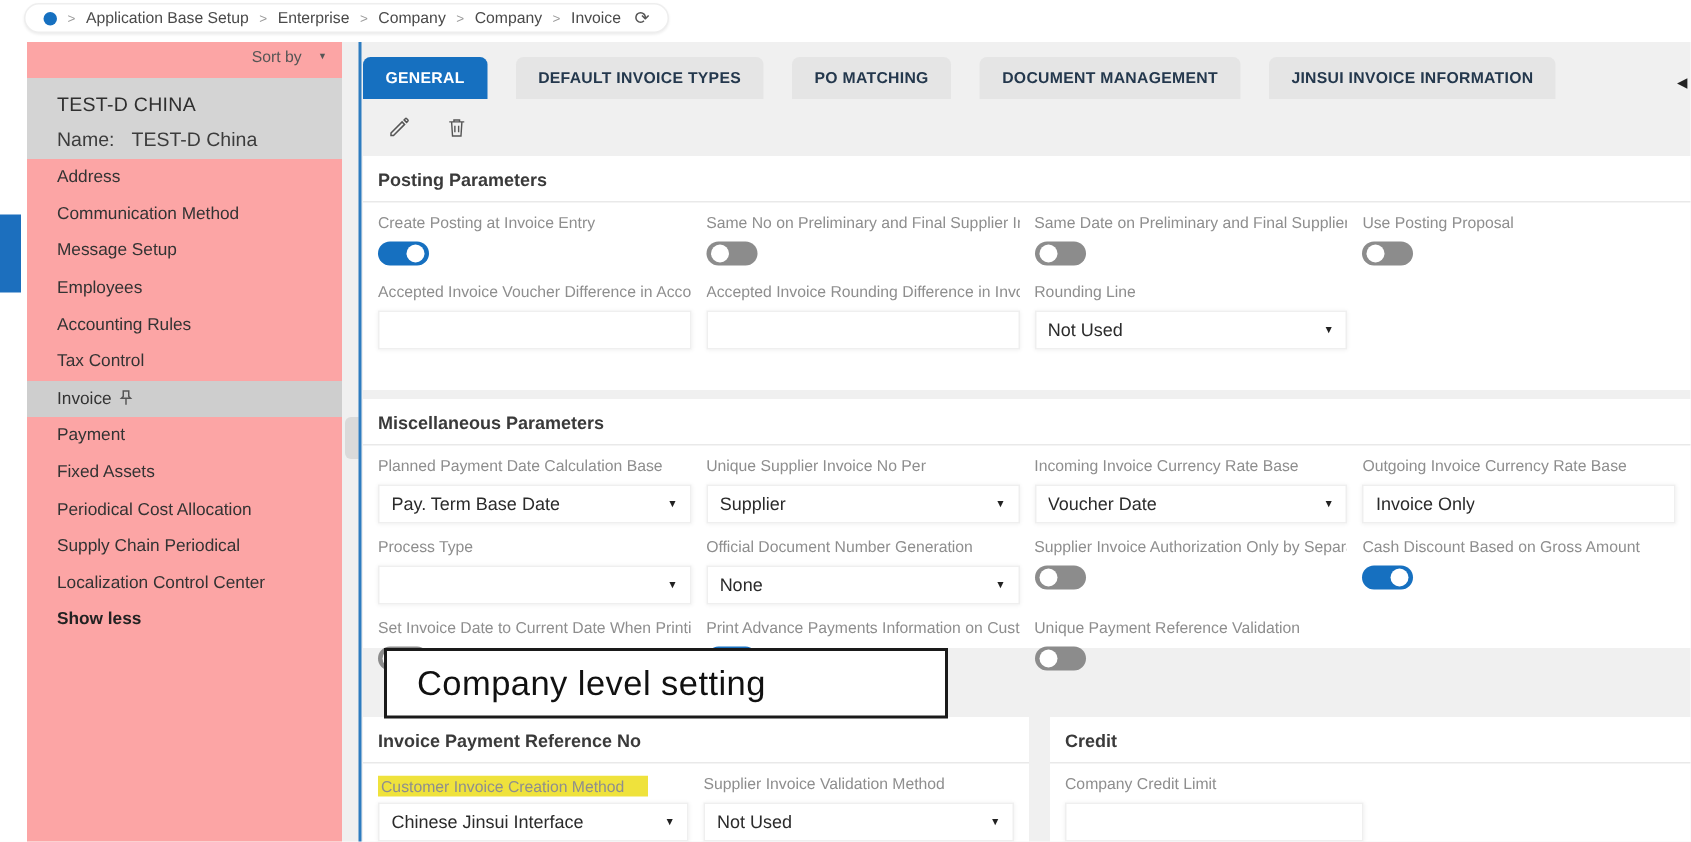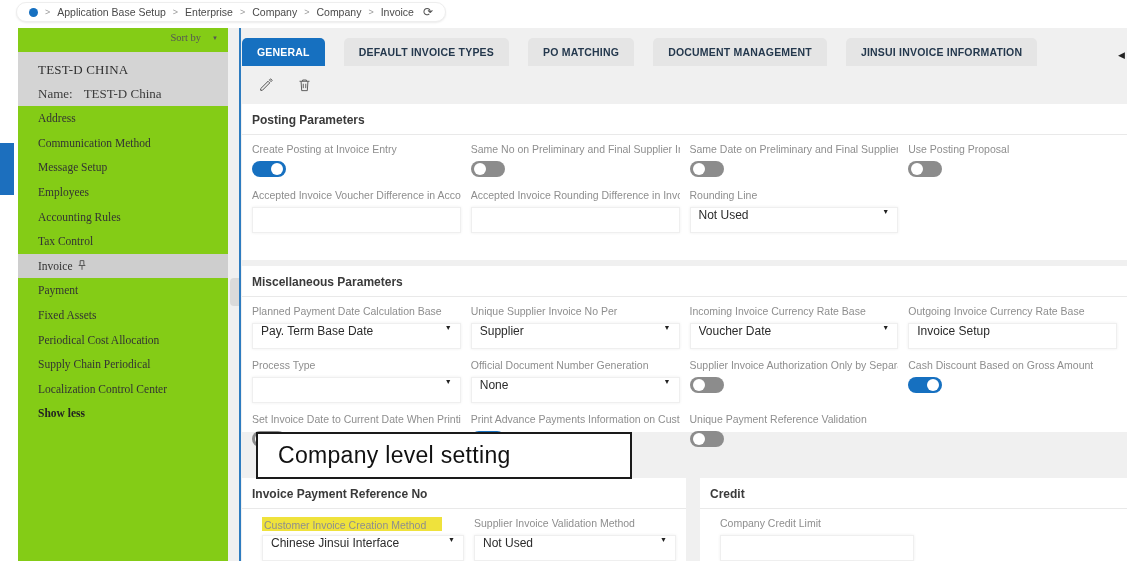--- a/index.html
+++ b/index.html
@@ -14,21 +14,21 @@
   .crumb-dot { width:9px; height:9px; border-radius:50%; background:#1670C0; }
   .crumb-sep { color:#999; font-size:9px; }
   .crumb { color:#4a4a4a; }
   .refresh { font-size:12px; color:#555; margin-left:2px; }
 
   
   #left-rail { position:absolute; left:0; top:28px; width:18px; bottom:0; background:#fff; }
   #rail-indicator { position:absolute; left:0; top:115px; width:14px; height:52px; background:#1C6FBE; }
 
   
-  #sidebar { position:absolute; left:18px; top:28px; width:210px; bottom:0; background:#84cc16; z-index:2;font-family:Liberation Serif, serif; }
+  #sidebar { position:absolute; left:18px; top:28px; width:210px; bottom:0; background:#fca5a5; z-index:2; }
   #sortby { position:absolute; right:10px; top:4px; font-size:10.5px; color:#555; display:flex; gap:5px; align-items:center; cursor:pointer; }
   #sortby .caret { font-size:6px; color:#555; }
   #side-head { position:absolute; left:0; top:24px; width:210px; height:54px; background:#D4D4D4; padding:10px 0 0 20px; }
   #side-title { font-size:13px; color:#2f2f2f; letter-spacing:.2px; }
   #side-name { font-size:13px; color:#3c3c3c; margin-top:8px; }
   #side-name .nl { margin-right:8px; }
   #side-menu { position:absolute; left:0; top:78px; width:210px; }
   .side-item { height:24.6px; display:flex; align-items:center; padding-left:20px; font-size:11.5px;
     color:#333; cursor:pointer; white-space:nowrap; }
   .side-item.selected { background:#CECECE; }
@@ -54,27 +54,27 @@
 
   
   .card { position:absolute; background:#fff; z-index:1; }
   #card-posting { left:242px; top:104px; width:885px; height:156px; }
   #card-misc    { left:242px; top:266px; width:885px; height:166px; }
   #card-ipr     { left:242px; top:478px; width:444px; height:83px; }
   #card-credit  { left:700px; top:478px; width:427px; height:83px; }
   .card-title { font-size:12px; font-weight:700; color:#3a3a3a; padding:9px 10px 7px 10px;
     border-bottom:1px solid #E9E9E9; }
   .row { display:grid; grid-template-columns:repeat(4,1fr); column-gap:10px; padding:8px 10px 0 10px; }
-  .row.two { grid-template-columns:1fr 1fr;margin-left:10px; }
+  .row.two { grid-template-columns:1fr 1fr; }
   .cell { min-width:0; }
   .flabel { font-size:10.5px; color:#8E8E8E; white-space:nowrap; overflow:hidden; height:14px; margin-bottom:4px; }
   .flabel .hl-wrap { display:inline-block; }
   .hl { background:#EFE23C; padding:2px 16px 2px 2px; }
   .field { height:26px; background:#fff; border:1px solid #efefef; box-shadow:0 0 3px rgba(0,0,0,.07);
-    display:flex; align-items:flex-start; justify-content:space-between; padding:0 8px; cursor:pointer; }
+    display:flex; align-items:center; justify-content:space-between; padding:0 8px; cursor:pointer; }
   .fval { font-size:12px; color:#2b2b2b; white-space:nowrap; overflow:hidden; }
   .caret { font-size:7px; color:#222; margin-left:6px; }
 
   
   .toggle { width:34px; height:16px; border-radius:9px; background:#8C8C8C; position:relative;
     margin-top:2px; cursor:pointer; }
   .toggle .knob { position:absolute; top:2px; left:3px; width:12px; height:12px; border-radius:50%; background:#fff; }
   .toggle.on { background:#1670C0; }
   .toggle.on .knob { left:auto; right:3px; }
 
@@ -243,21 +243,21 @@
     <div class="cell">
       <div class="flabel">Incoming Invoice Currency Rate Base</div>
       <div class="field">
         <span class="fval">Voucher Date</span>
         <span class="caret">▼</span>
       </div>
     </div>
     <div class="cell">
       <div class="flabel">Outgoing Invoice Currency Rate Base</div>
       <div class="field">
-        <span class="fval">Invoice Setup</span>
+        <span class="fval">Invoice Only</span>
       </div>
     </div>
   </div>
   <div class="row" style="padding-top:10px">
     <div class="cell">
       <div class="flabel">Process Type</div>
       <div class="field">
         <span class="fval"></span>
         <span class="caret">▼</span>
       </div>

